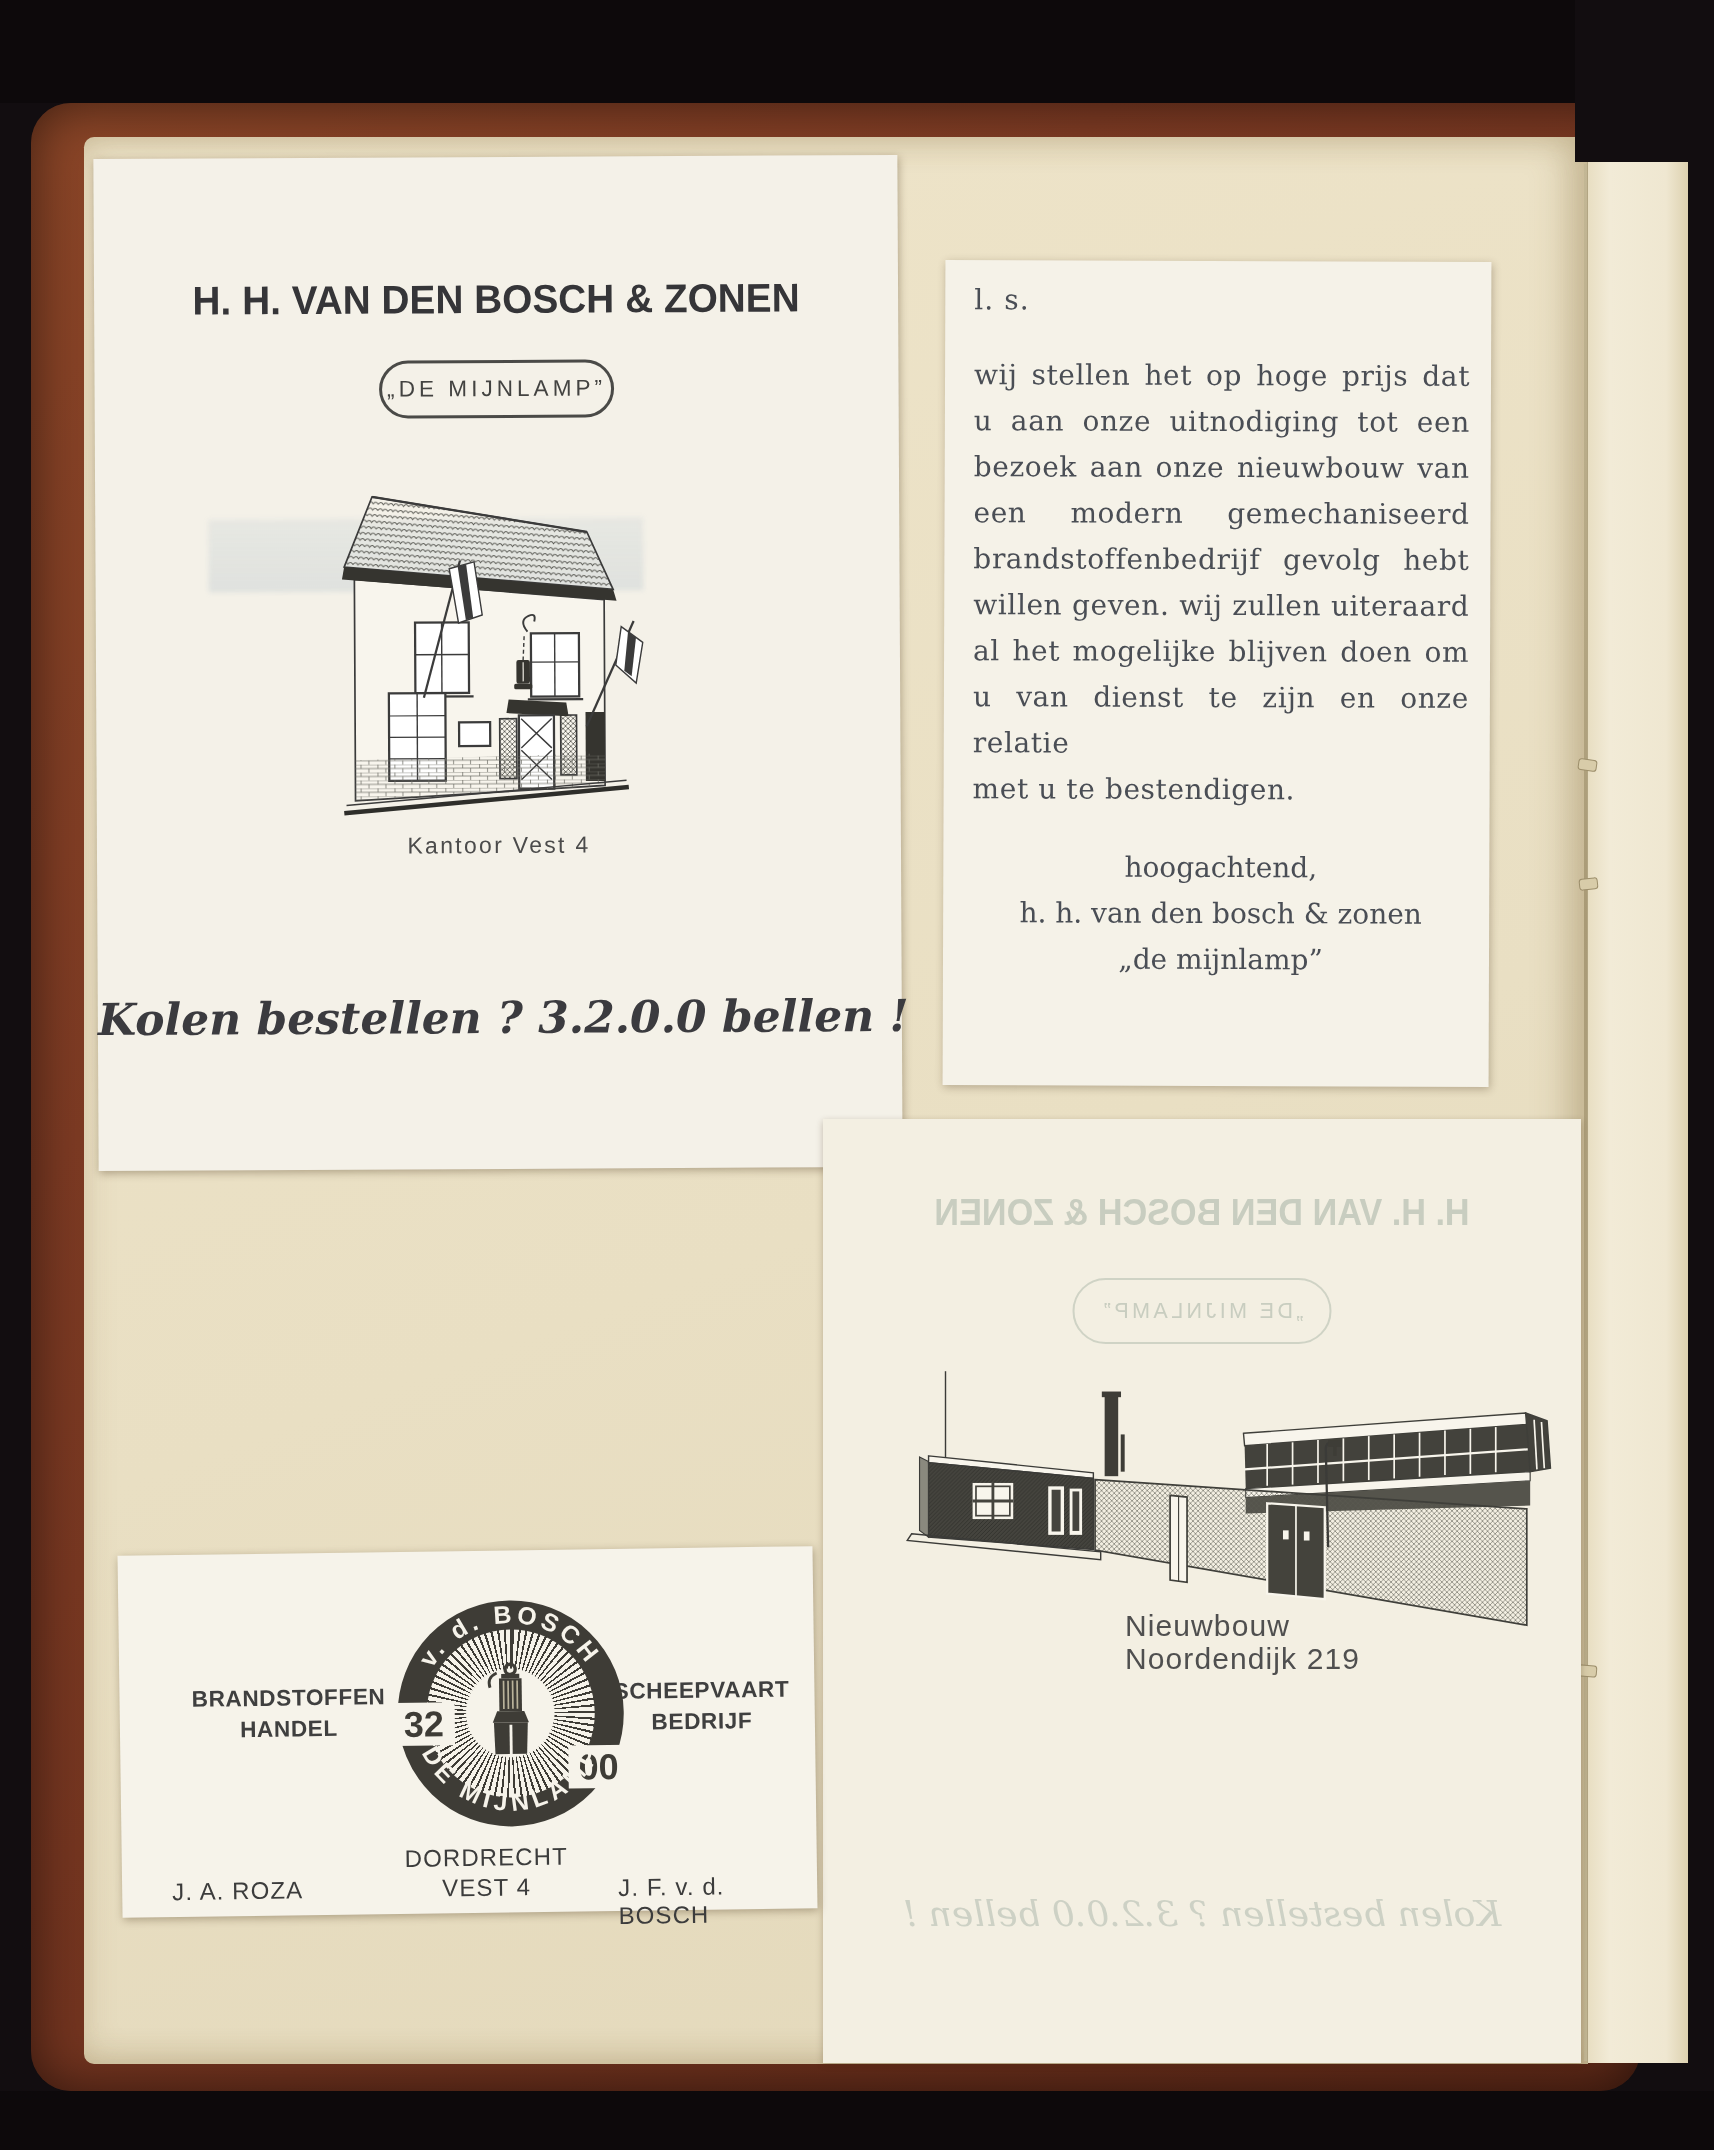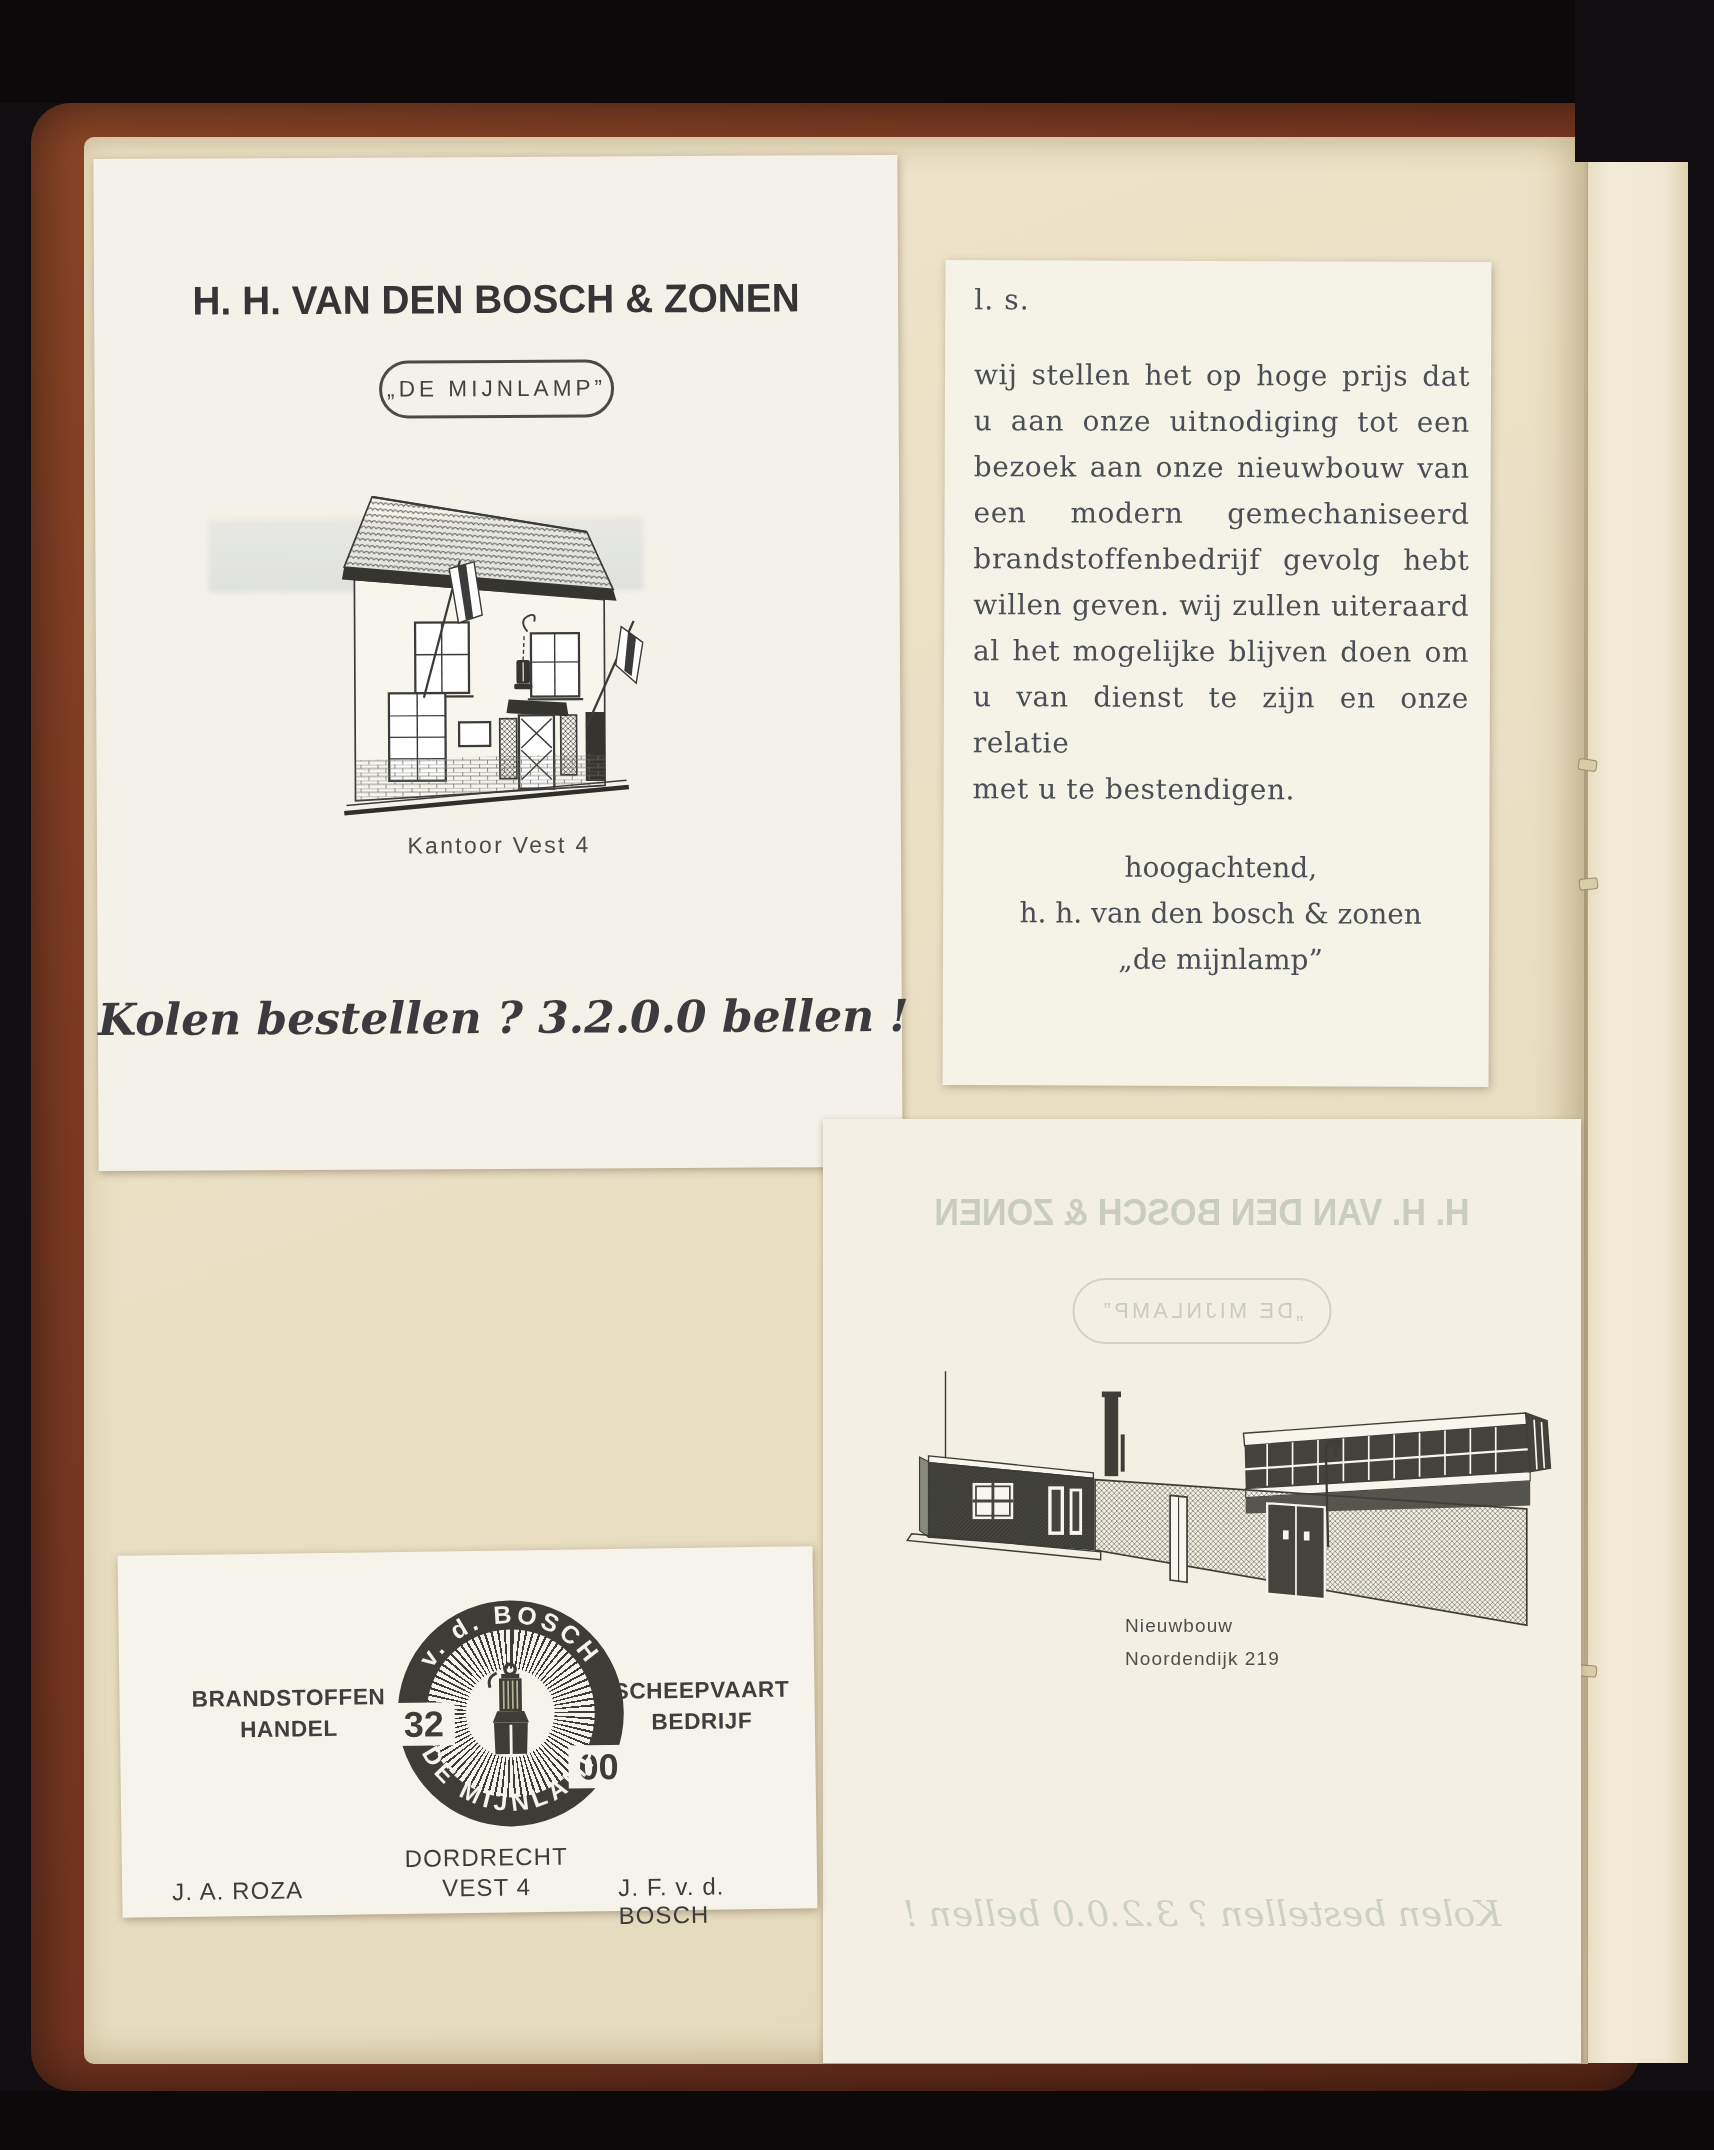--- a/index.html
+++ b/index.html
@@ -58,21 +58,21 @@
   .card-nb{left:823px;top:1119px;width:758px;height:944px;background:#f3efe2;
     box-shadow:0 1.7px 6.8px rgba(60,40,15,.28);}
   .nb-ghost-title{position:absolute;left:0;top:73px;width:100%;text-align:center;
     font-size:36px;font-weight:700;transform:scaleX(-.95);white-space:nowrap;
     color:rgba(158,172,158,.5);}
   .nb-ghost-badge{position:absolute;left:50%;top:159px;transform:translateX(-50%) scaleX(-1);
     width:255px;height:62px;border:2.8px solid rgba(158,172,158,.42);border-radius:33px;
     display:flex;align-items:center;justify-content:center;}
   .nb-ghost-badge span{font-size:21.5px;letter-spacing:3.4px;color:rgba(158,172,158,.5);}
   .bldg-wrap{position:absolute;left:83px;top:242px;width:649px;height:271px;}
-  .nb-caption{position:absolute;left:302px;top:490px;font-size:19px;color:#4f4f4f;
+  .nb-caption{position:absolute;left:302px;top:490px;font-size:30px;color:#4f4f4f;
     letter-spacing:1.1px;line-height:33px;}
   .nb-ghost-slogan{position:absolute;left:0;top:774px;width:100%;text-align:center;
     font-family:"DejaVu Serif",serif;font-style:italic;font-size:36px;
     transform:scaleX(-1);color:rgba(168,180,168,.5);white-space:nowrap;}
   
   .card-biz{left:120px;top:1551px;width:695px;height:362px;background:#f6f3ea;
     transform:rotate(-.8deg);}
   .biz-label{position:absolute;text-align:center;font-size:22.6px;font-weight:700;
     color:#3f3f3f;line-height:31px;letter-spacing:0.6px;}
   .biz-left{left:42px;top:129px;width:254px;}

